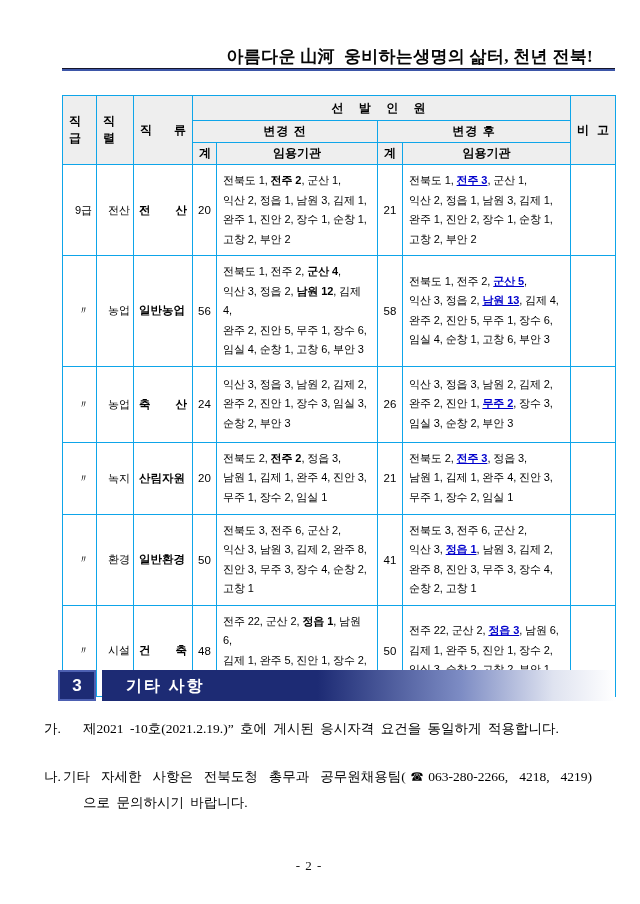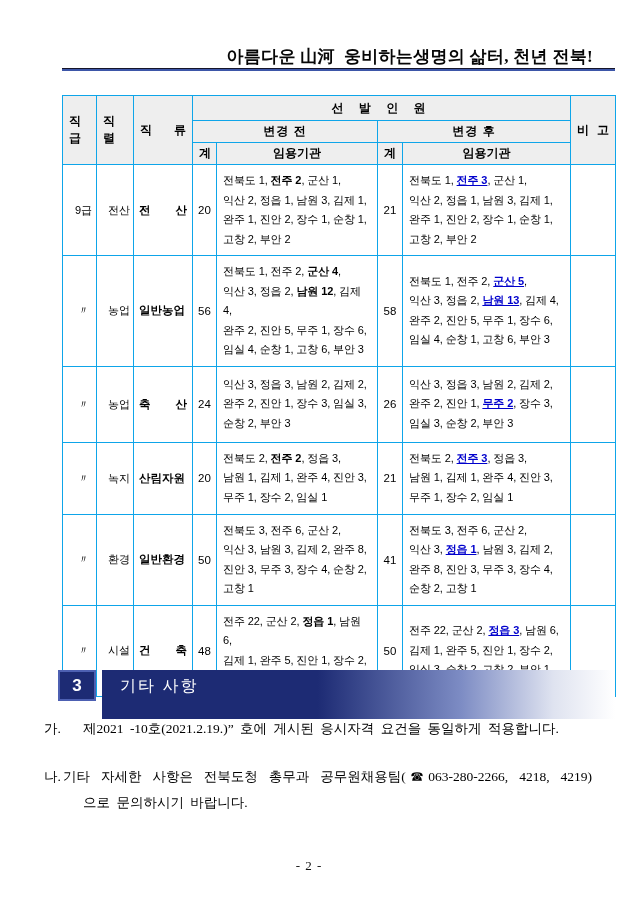--- a/index.html
+++ b/index.html
@@ -59,24 +59,24 @@
   .seg-ub { font-weight:bold; color:#0000cc; text-decoration:underline; }
   
   .section { position:absolute; top:670px; left:58px; width:557px; height:31px; }
   .sec-num {
     position:absolute; left:0; top:0; width:38px; height:31px;
     background:#1d2b74; box-shadow:inset 0 0 0 2px #4d60b2;
     color:#fff; font-weight:bold; font-size:17px;
     display:flex; align-items:center; justify-content:center;
   }
   .sec-bar {
-    position:absolute; left:44px; right:0; top:0; height:49px;
+    position:absolute; left:44px; right:0; top:0; height:31px;
     background:linear-gradient(90deg,#1d2b74 0%,#1d2b74 42%,#7d8cc4 70%,#dfe3f0 88%,#ffffff 100%);
-    color:#fff; font-weight:normal; font-size:16px; line-height:31px;
-    padding-left:18px; letter-spacing:2px;
+    color:#fff; font-weight:bold; font-size:16px; line-height:31px;
+    padding-left:24px; letter-spacing:2px;
   }
   
   .paras {
     position:absolute; top:716px; left:44px; width:548px;
     font-family:"Liberation Serif", serif; font-size:13.5px; color:#000;
   }
   .para { position:relative; line-height:26px; margin-bottom:22px; }
   .p-label { position:absolute; left:0; top:0; }
   .p-body { margin-left:19px; }
   .p-line { word-spacing:3px; }

